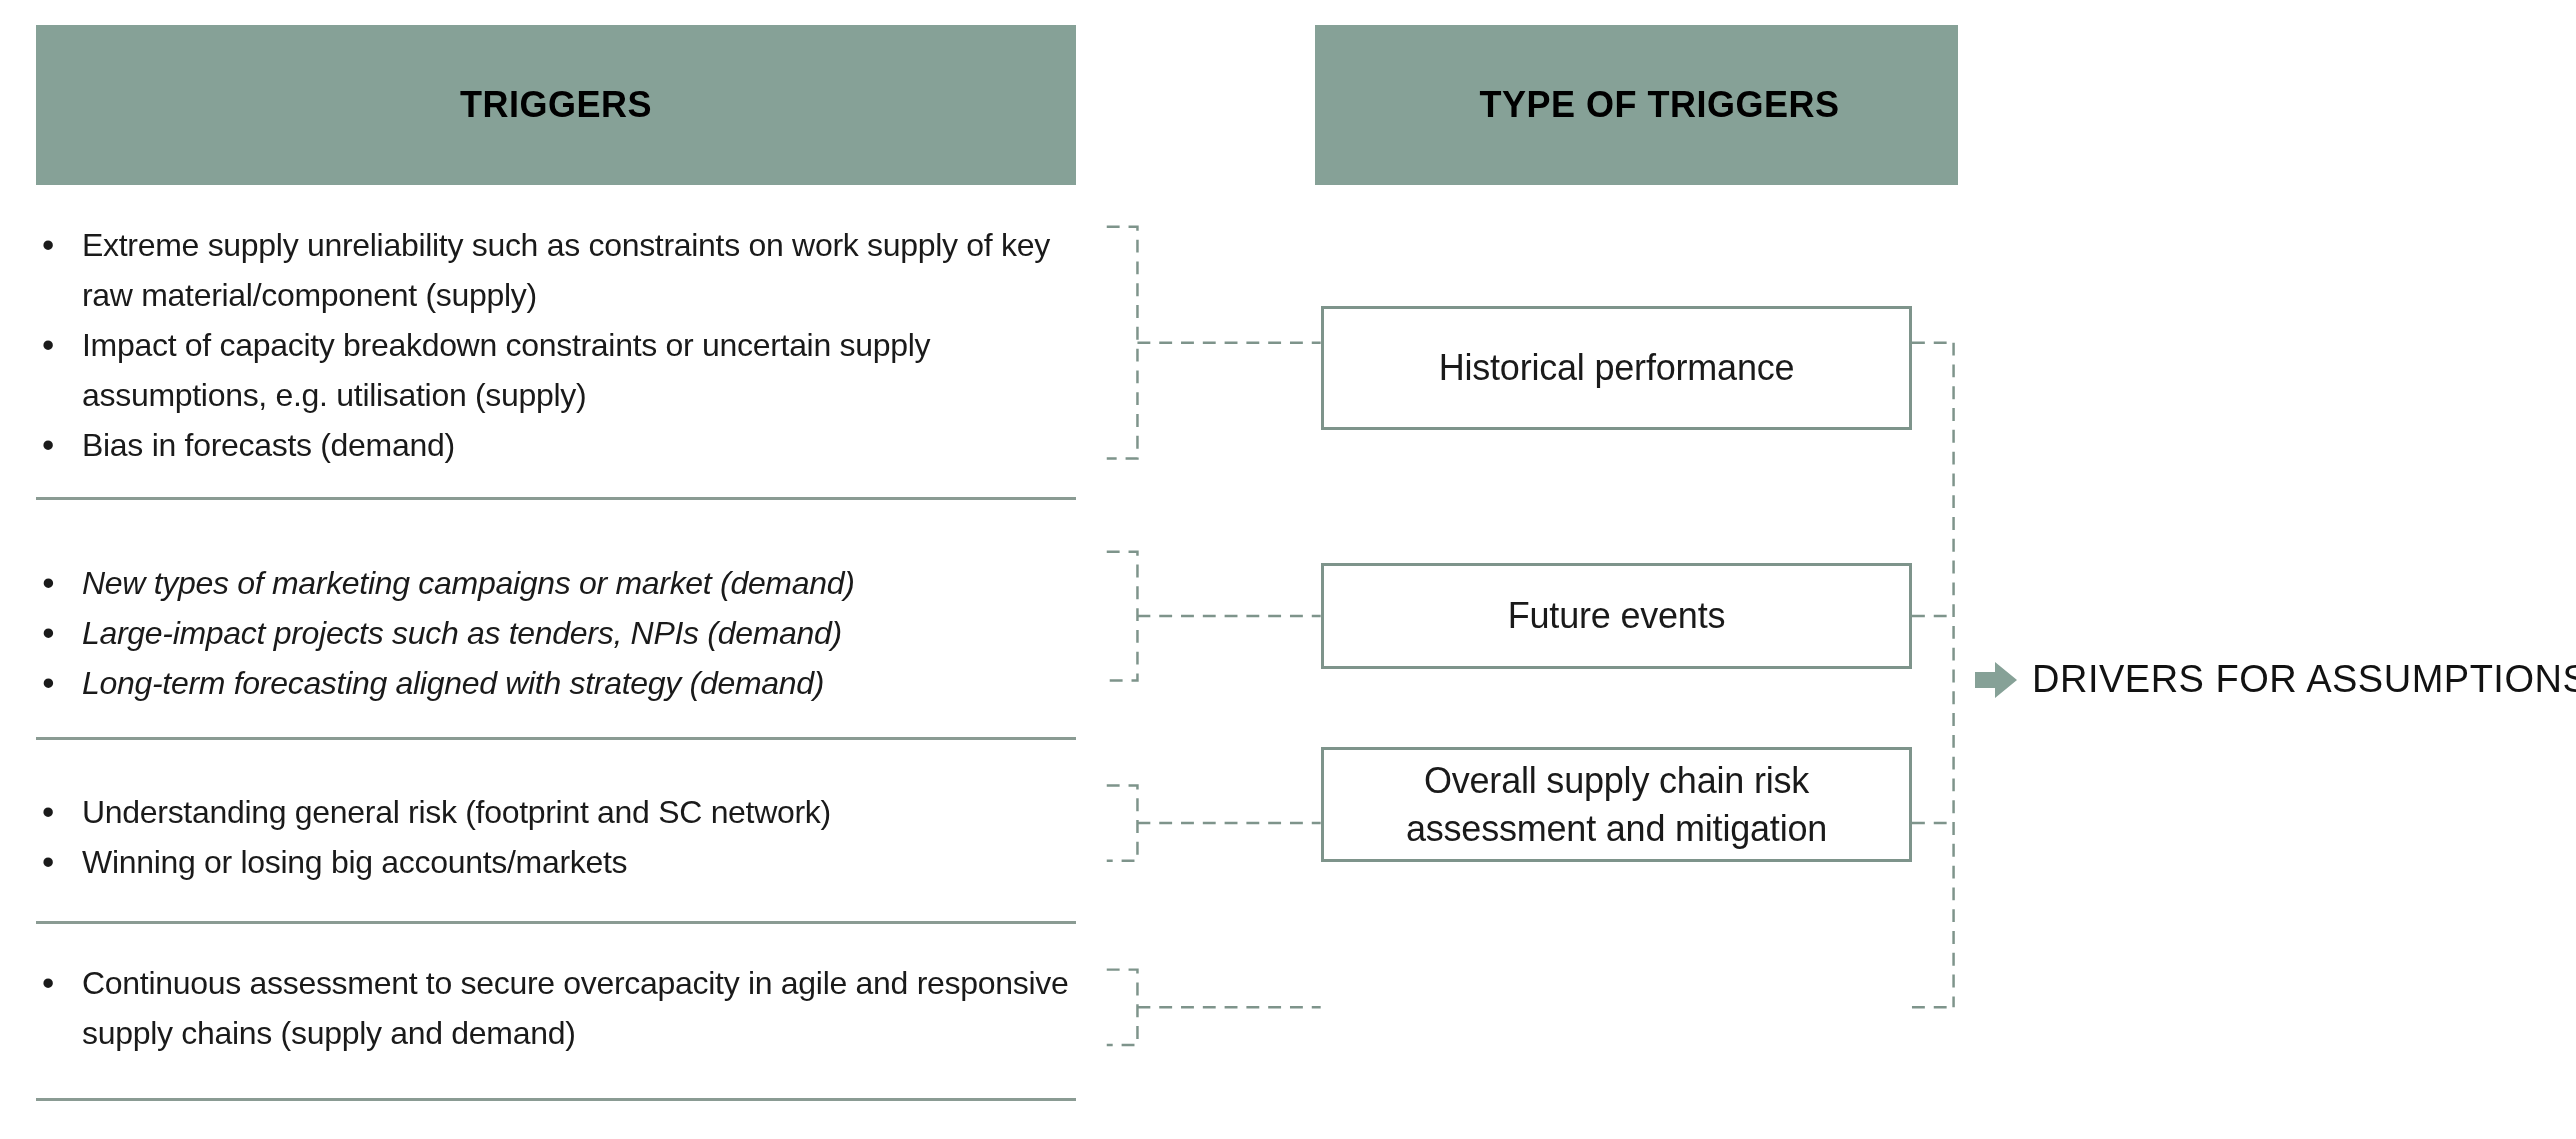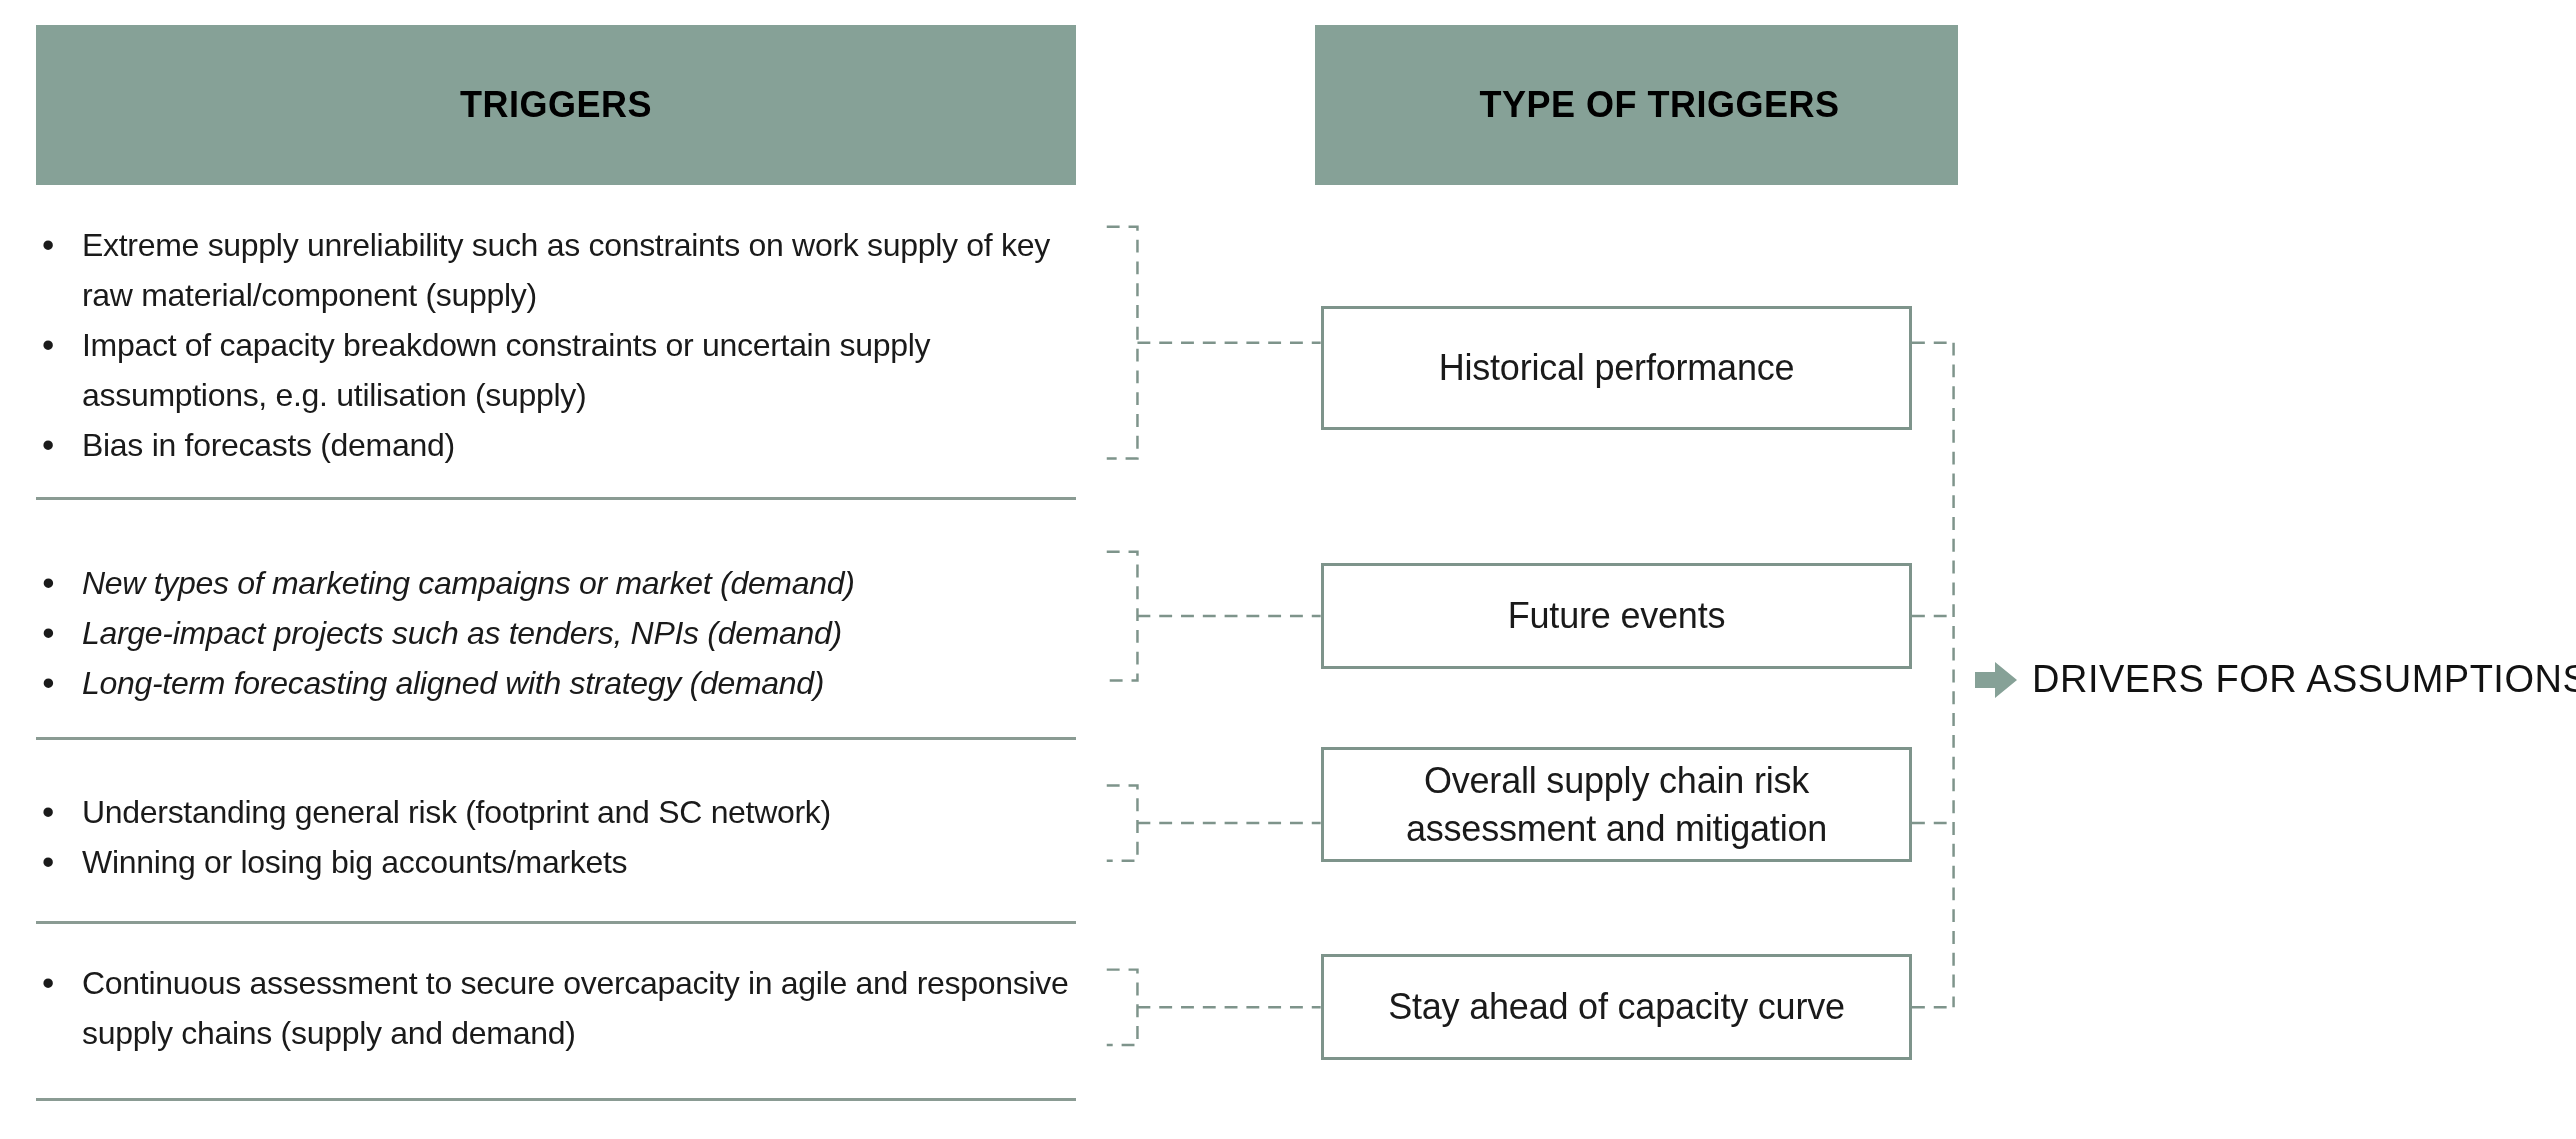--- a/index.html
+++ b/index.html
@@ -149,23 +149,20 @@
 
   <div class="type-box b1">
     <span>Historical performance</span>
   </div>
   <div class="type-box b2">
     <span>Future events</span>
   </div>
   <div class="type-box b3">
     <span>Overall supply chain risk assessment and mitigation</span>
   </div>
-  <div class="type-box b4">
-    <span>Stay ahead of capacity curve</span>
-  </div>
 
   <div class="drivers">
     <svg class="arrow-icon" width="44" height="40" viewBox="0 0 44 40" xmlns="http://www.w3.org/2000/svg" aria-hidden="true">
       <polygon points="1,12 21,12 21,2 43,20 21,38 21,28 1,28" fill="#86a197"></polygon>
     </svg>
     <span class="label">DRIVERS FOR ASSUMPTIONS</span>
   </div>
 
 </div>
 

